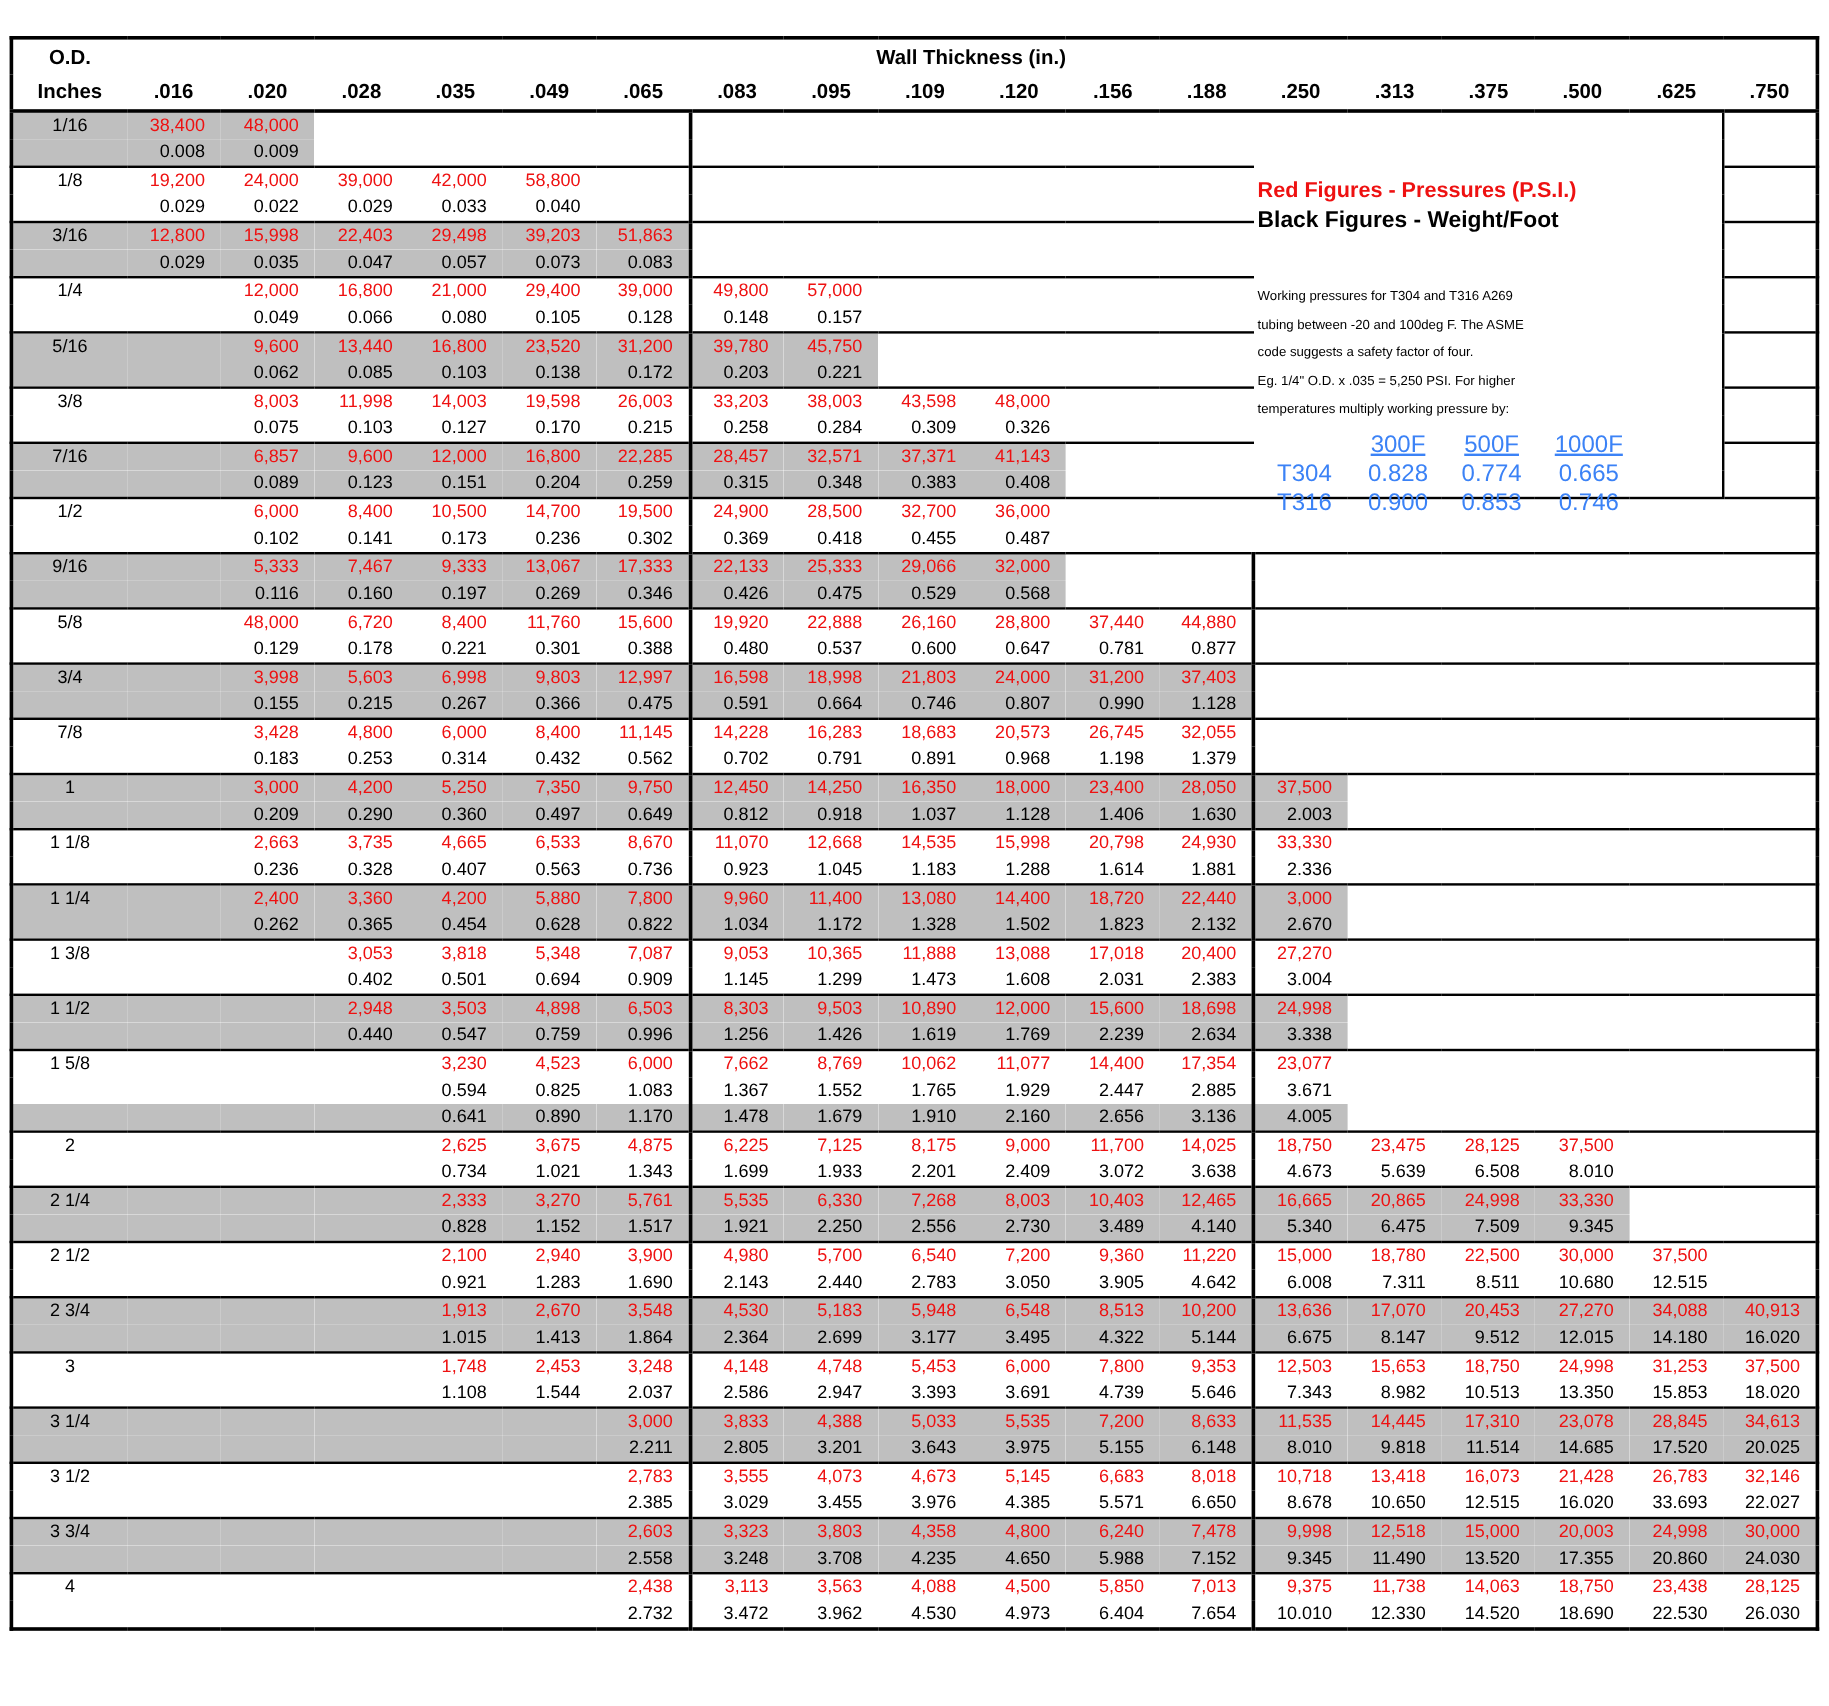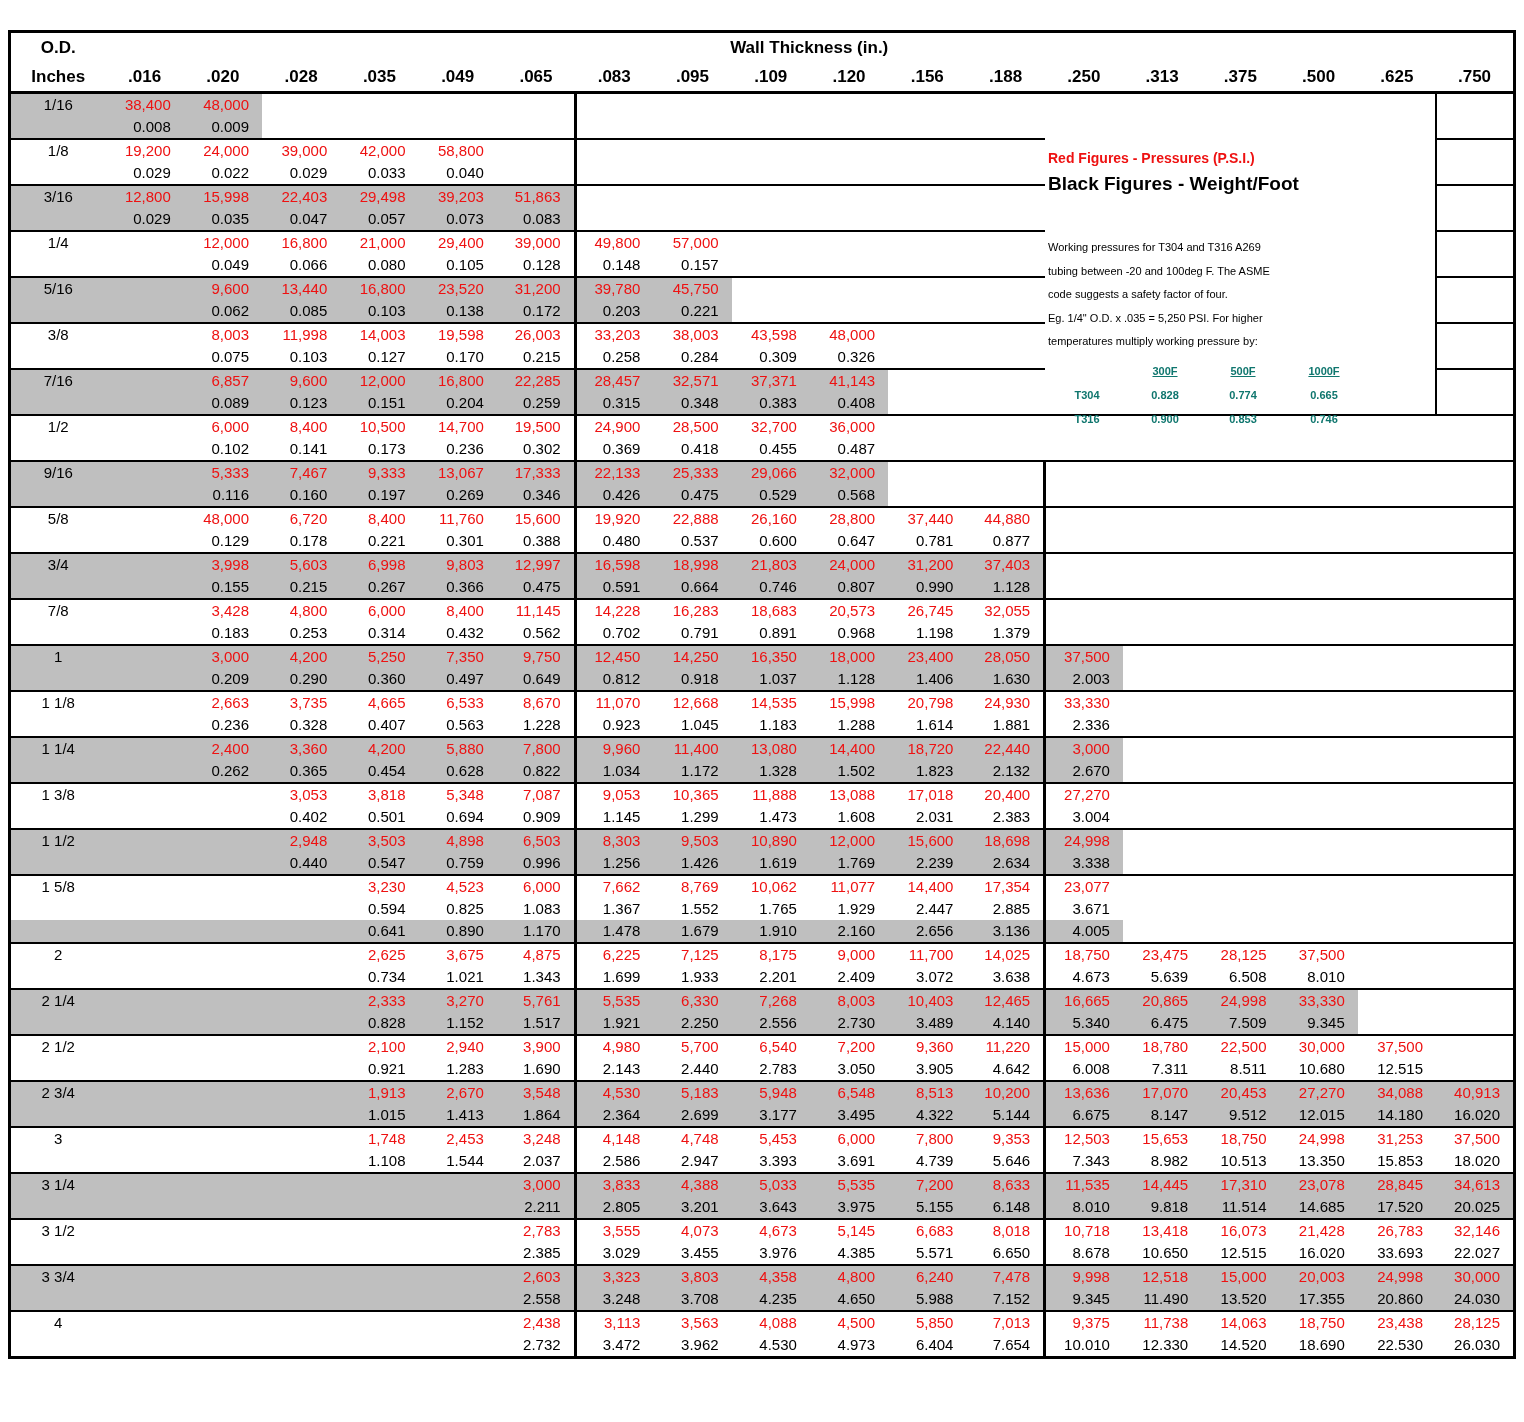--- a/index.html
+++ b/index.html
@@ -14,24 +14,24 @@
   tr.press td{color:var(--red,#ee1111);}
   tr.press td.od{color:#000;}
   tr.weight td{color:#000;}
   td.gray{background:var(--gray,#bfbfbf);}
   td.bt{border-top:2px solid #000;}
   td.vA{border-left:3px solid #000;}
   td.vB{border-left:3px solid #000;}
   td.vC{border-left:2px solid #000;}
   
   .legend{position:absolute;left:1048px;top:146px;width:372px;}
-  .legend .t1{color:var(--red,#ee1111);font-weight:bold;font-size:14px;line-height:25px;}
+  .legend .t1{color:var(--red,#ee1111);font-weight:bold;font-size:18px;line-height:25px;}
   .legend .t2{color:#000;font-weight:bold;font-size:19px;line-height:25px;}
   .legend .notes{margin-top:40px;font-size:11px;line-height:23.5px;color:#000;}
-  .factors{margin-top:5px;font-size:11px;color:#0f766e;font-weight:bold;}
+  .factors{margin-top:5px;font-size:20px;color:#3b82f6;}
   .factors .frow{display:grid;grid-template-columns:78px 78px 78px 84px;height:24px;line-height:24px;}
   .factors .fcell{text-align:center;}
   .factors .fhead .fcell{text-decoration:underline;}
 </style>
 </head>
 <body>
 
 <div id="page">
   <table>
       <colgroup>
@@ -652,21 +652,21 @@
           <td class="bt"></td>
           <td class="bt"></td>
         </tr>
         <tr class="weight">
           <td class="od"></td>
           <td></td>
           <td>0.236</td>
           <td>0.328</td>
           <td>0.407</td>
           <td>0.563</td>
-          <td>1.228</td>
+          <td>0.736</td>
           <td class="vA">0.923</td>
           <td>1.045</td>
           <td>1.183</td>
           <td>1.288</td>
           <td>1.614</td>
           <td>1.881</td>
           <td class="vB">2.336</td>
           <td></td>
           <td></td>
           <td></td>

